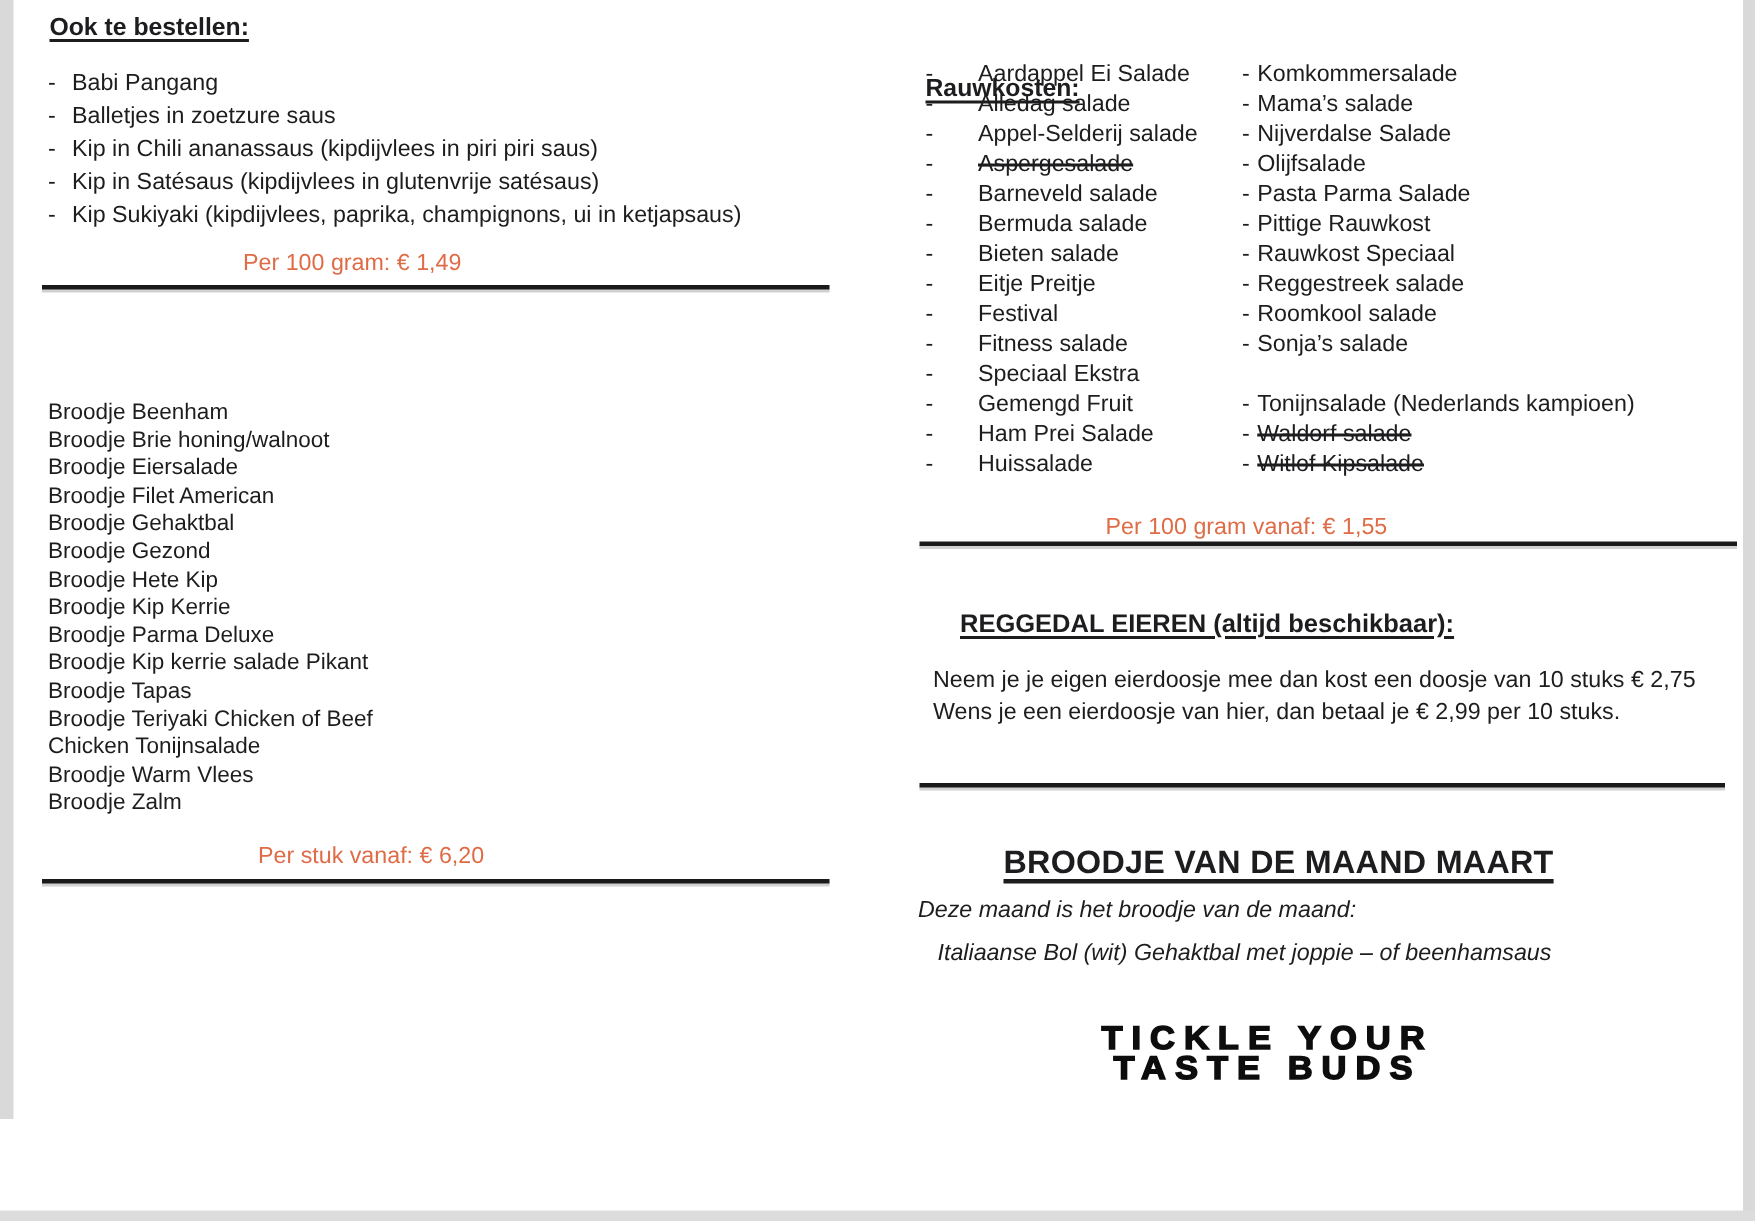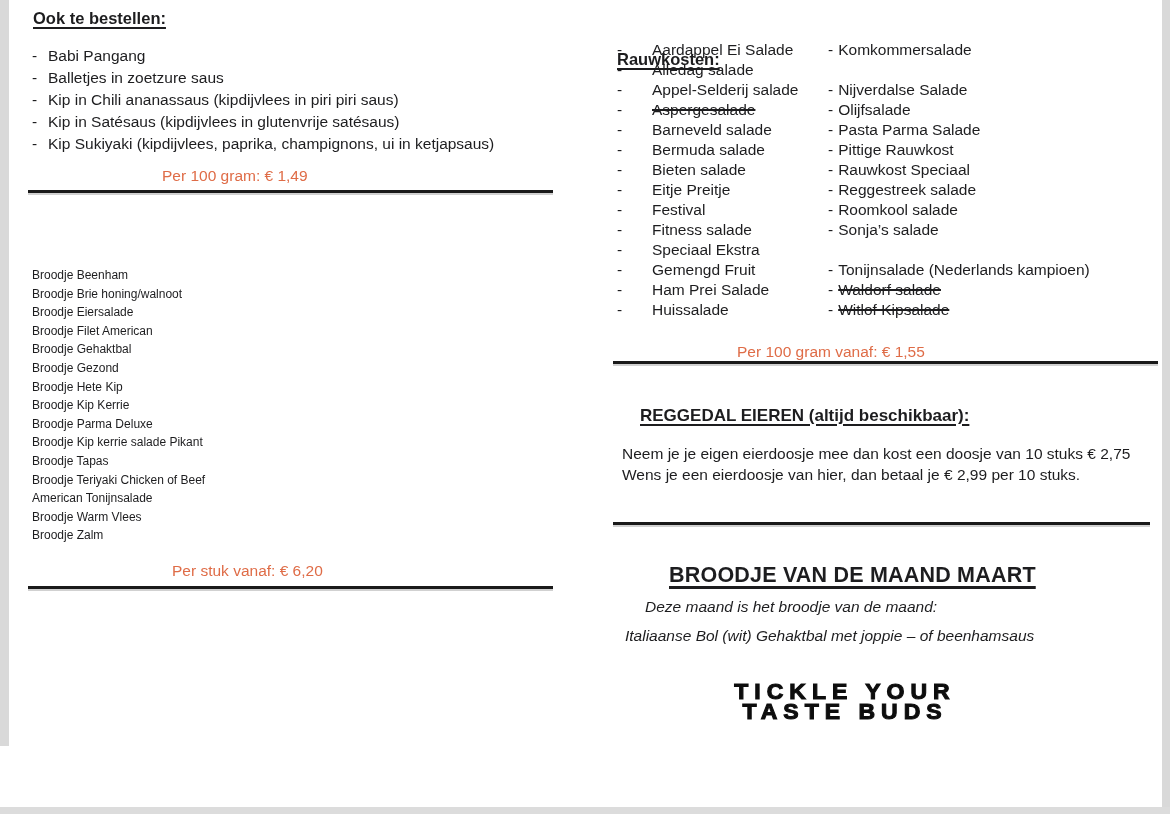--- a/index.html
+++ b/index.html
@@ -21,39 +21,39 @@
     text-decoration:underline; text-decoration-thickness:2px; text-underline-offset:3px;
   }
   .rule { position:absolute; height:3px; background:#1a1a1a; box-shadow:0 2px 0 rgba(0,0,0,0.18); }
   .price { position:absolute; color:var(--accent); font-size:15.5px; }
   .struck { text-decoration:line-through; text-decoration-thickness:1.8px; }
 
   
   #left-bullets { position:absolute; left:32px; top:45px; line-height:22px; }
   .brow { display:flex; }
   .bmark { width:16px; flex:0 0 16px; }
-  #broodje-list { position:absolute; left:32px; top:266px; font-size:12px; line-height:18.6px; }
+  #broodje-list { position:absolute; left:32px; top:266px; font-size:15px; line-height:18.6px; }
 
   
   #salade-table { position:absolute; left:617px; top:40px; line-height:20px; }
   .srow { display:grid; grid-template-columns:35px 176px auto; }
   .sright .srmark { margin-right:5px; }
 
   #eggs-title {
     position:absolute; left:640px; top:406px; font-weight:bold; font-size:17px;
     text-decoration:underline; text-decoration-thickness:2px; text-underline-offset:3px;
   }
   #eggs-text { position:absolute; left:622px; top:443px; line-height:21px; }
 
   #month-title {
     position:absolute; left:623px; top:563px; font-weight:bold; font-size:21.5px;
     letter-spacing:0.2px;
     text-decoration:underline; text-decoration-thickness:2.5px; text-underline-offset:4px;margin-left:46px;
   }
-  #month-sub  { position:absolute; left:645px; top:598px; font-style:italic; }
+  #month-sub  { position:absolute; left:612px; top:598px; font-style:italic; }
   #month-item { position:absolute; left:625px; top:627px; font-style:italic; }
 
   #logo {
     position:absolute; left:712px; top:681px; width:266px; text-align:center;
     font-weight:bold; font-size:23px; line-height:21px; letter-spacing:6px;
     color:#0d0d0d; -webkit-text-stroke:1.1px #0d0d0d; transform:scaleY(0.95);
     white-space:nowrap;
   }
 </style>
 </head>
@@ -97,39 +97,40 @@
   <div>Broodje Eiersalade</div>
   <div>Broodje Filet American</div>
   <div>Broodje Gehaktbal</div>
   <div>Broodje Gezond</div>
   <div>Broodje Hete Kip</div>
   <div>Broodje Kip Kerrie</div>
   <div>Broodje Parma Deluxe</div>
   <div>Broodje Kip kerrie salade Pikant</div>
   <div>Broodje Tapas</div>
   <div>Broodje Teriyaki Chicken of Beef</div>
-  <div>American Tonijnsalade</div>
+  <div>Chicken Tonijnsalade</div>
   <div>Broodje Warm Vlees</div>
   <div>Broodje Zalm</div>
 </div>
 
 <div class="price" style="left:172px; top:562px;">Per stuk vanaf: € 6,20</div>
 <div class="rule" style="left:28px; top:586px; width:525px;"></div>
 
 <div class="h1" style="left:617px; top:9px;margin-top:41px;">Rauwkosten:</div>
 
 <div id="salade-table">
   <div class="srow">
     <span>-</span>
     <span>Aardappel Ei Salade</span>
     <span class="sright"><span class="srmark">-</span><span>Komkommersalade</span></span>
   </div>
   <div class="srow">
     <span>-</span>
     <span>Alledag salade</span>
+    <span class="sright"><span class="srmark">-</span><span>Mama’s salade</span></span>
   </div>
   <div class="srow">
     <span>-</span>
     <span>Appel-Selderij salade</span>
     <span class="sright"><span class="srmark">-</span><span>Nijverdalse Salade</span></span>
   </div>
   <div class="srow">
     <span>-</span>
     <span class="struck">Aspergesalade</span>
     <span class="sright"><span class="srmark">-</span><span>Olijfsalade</span></span>

